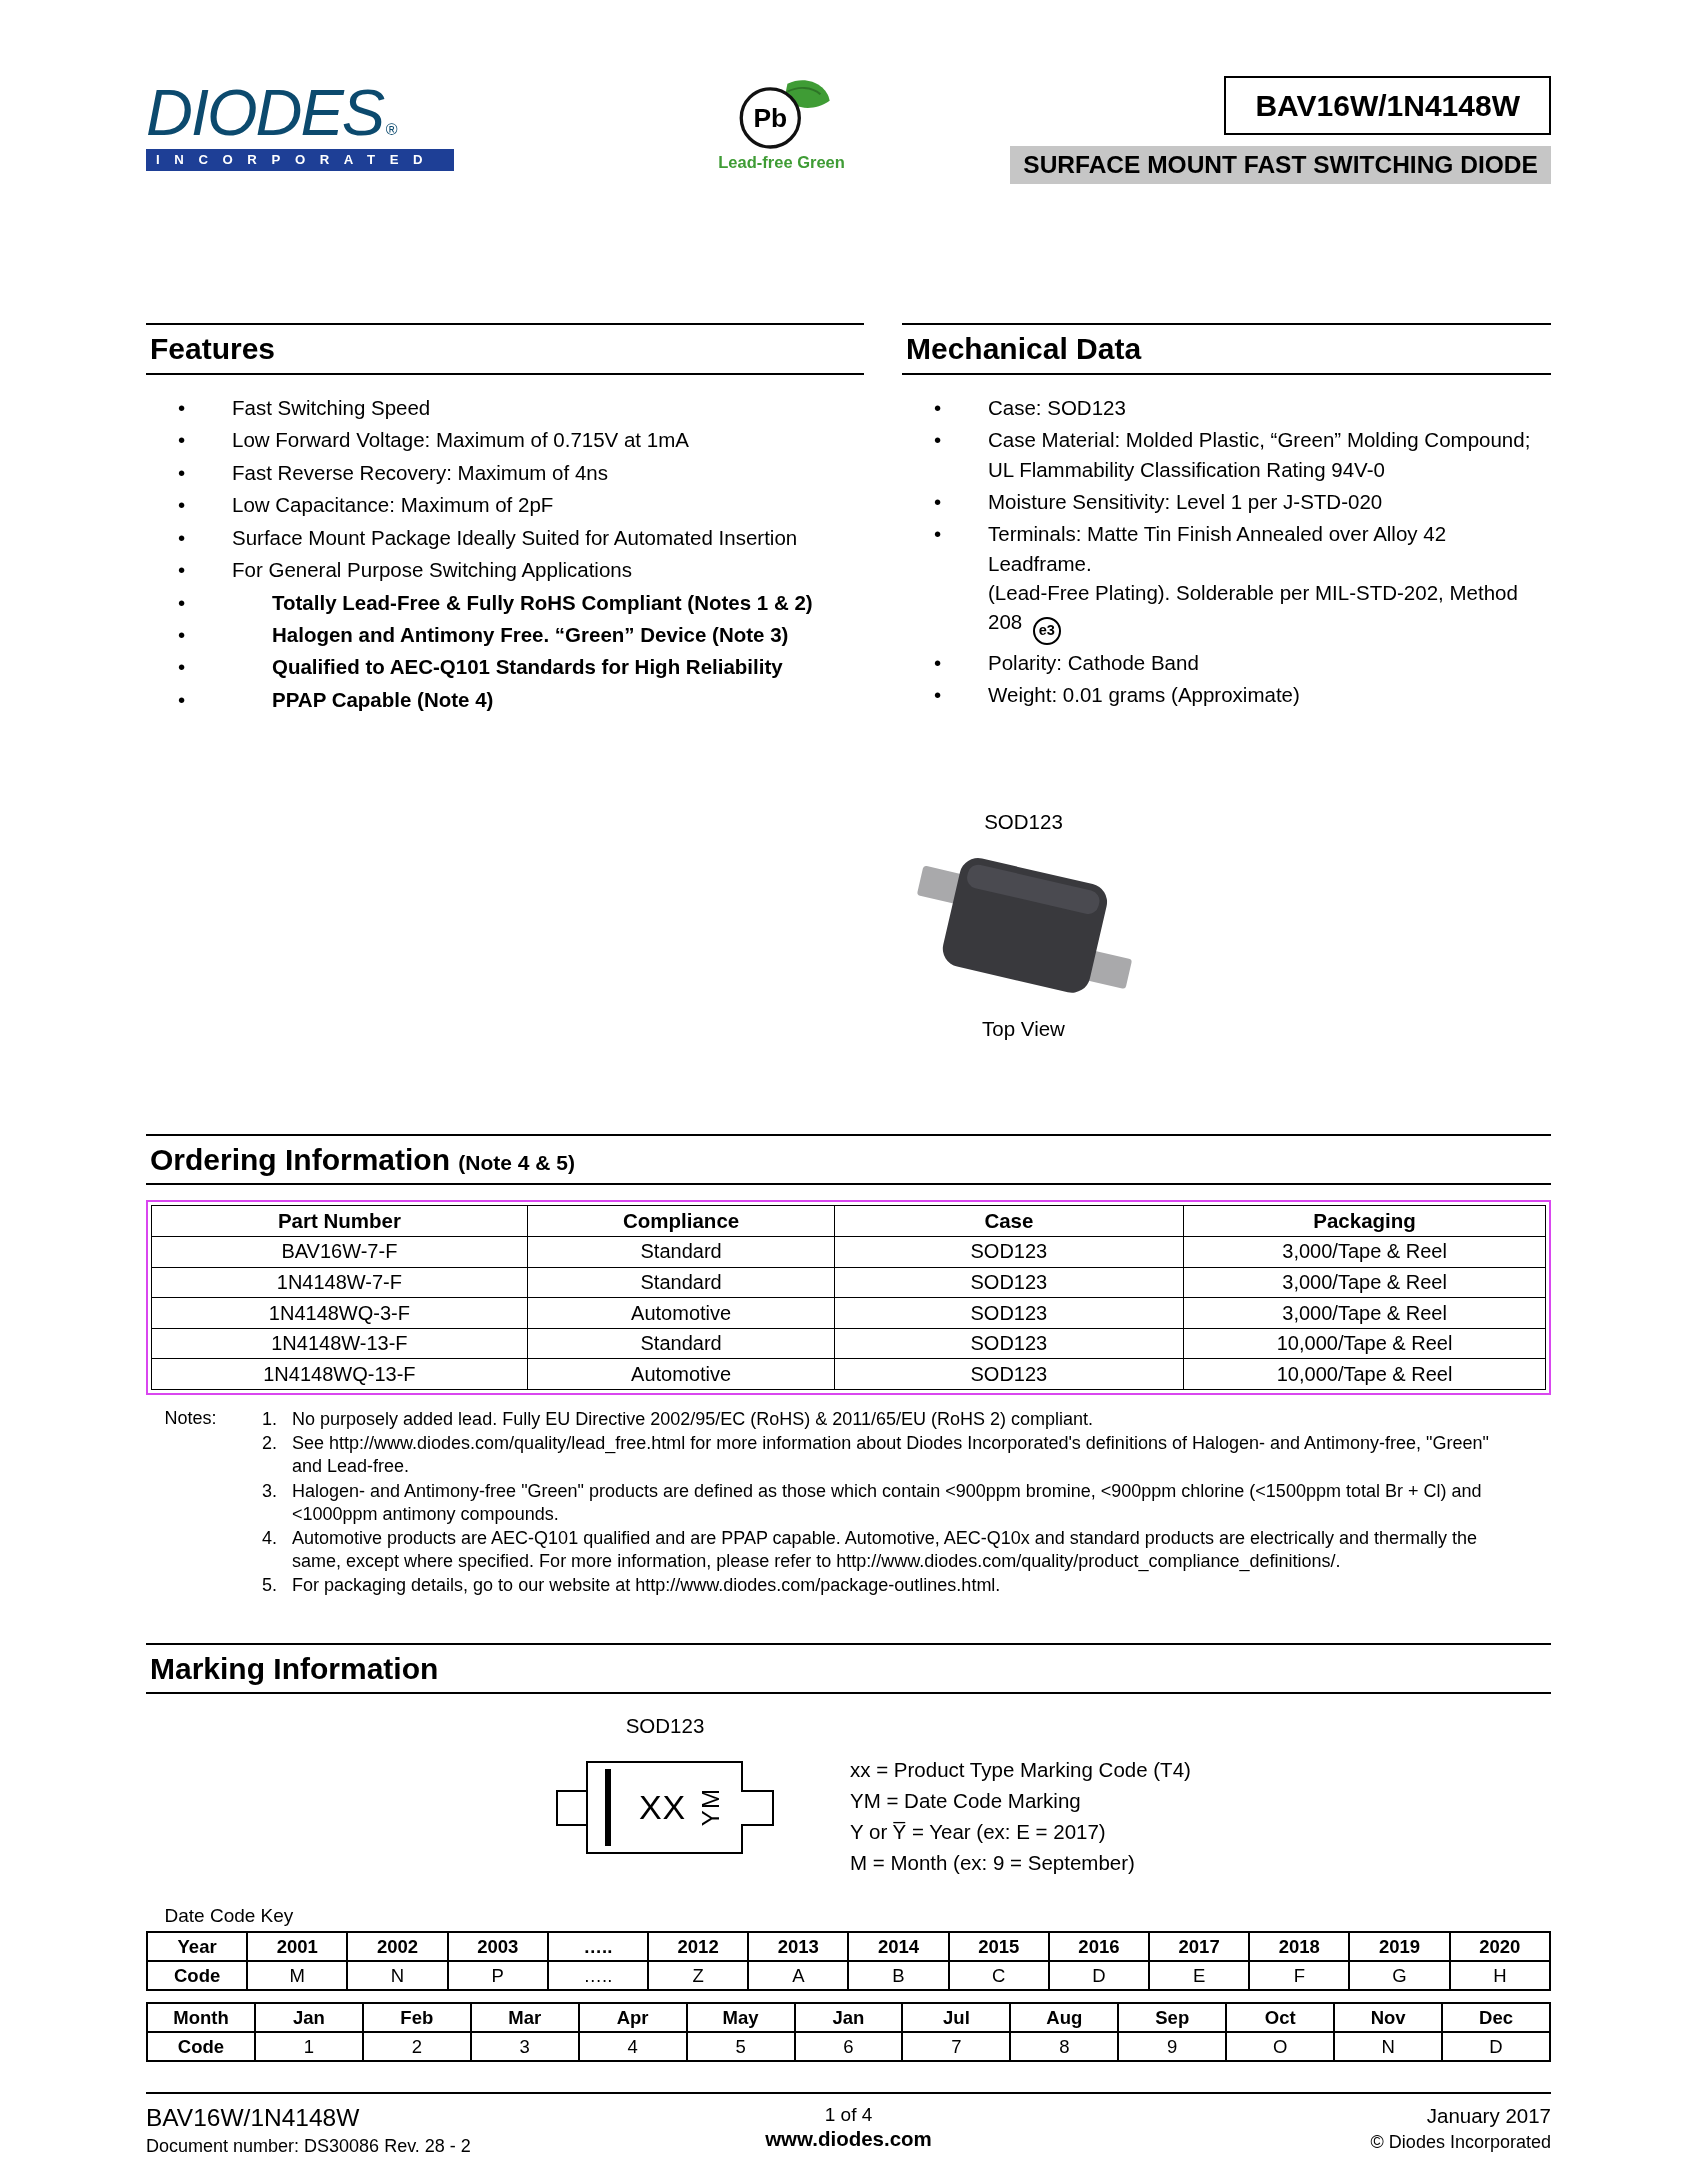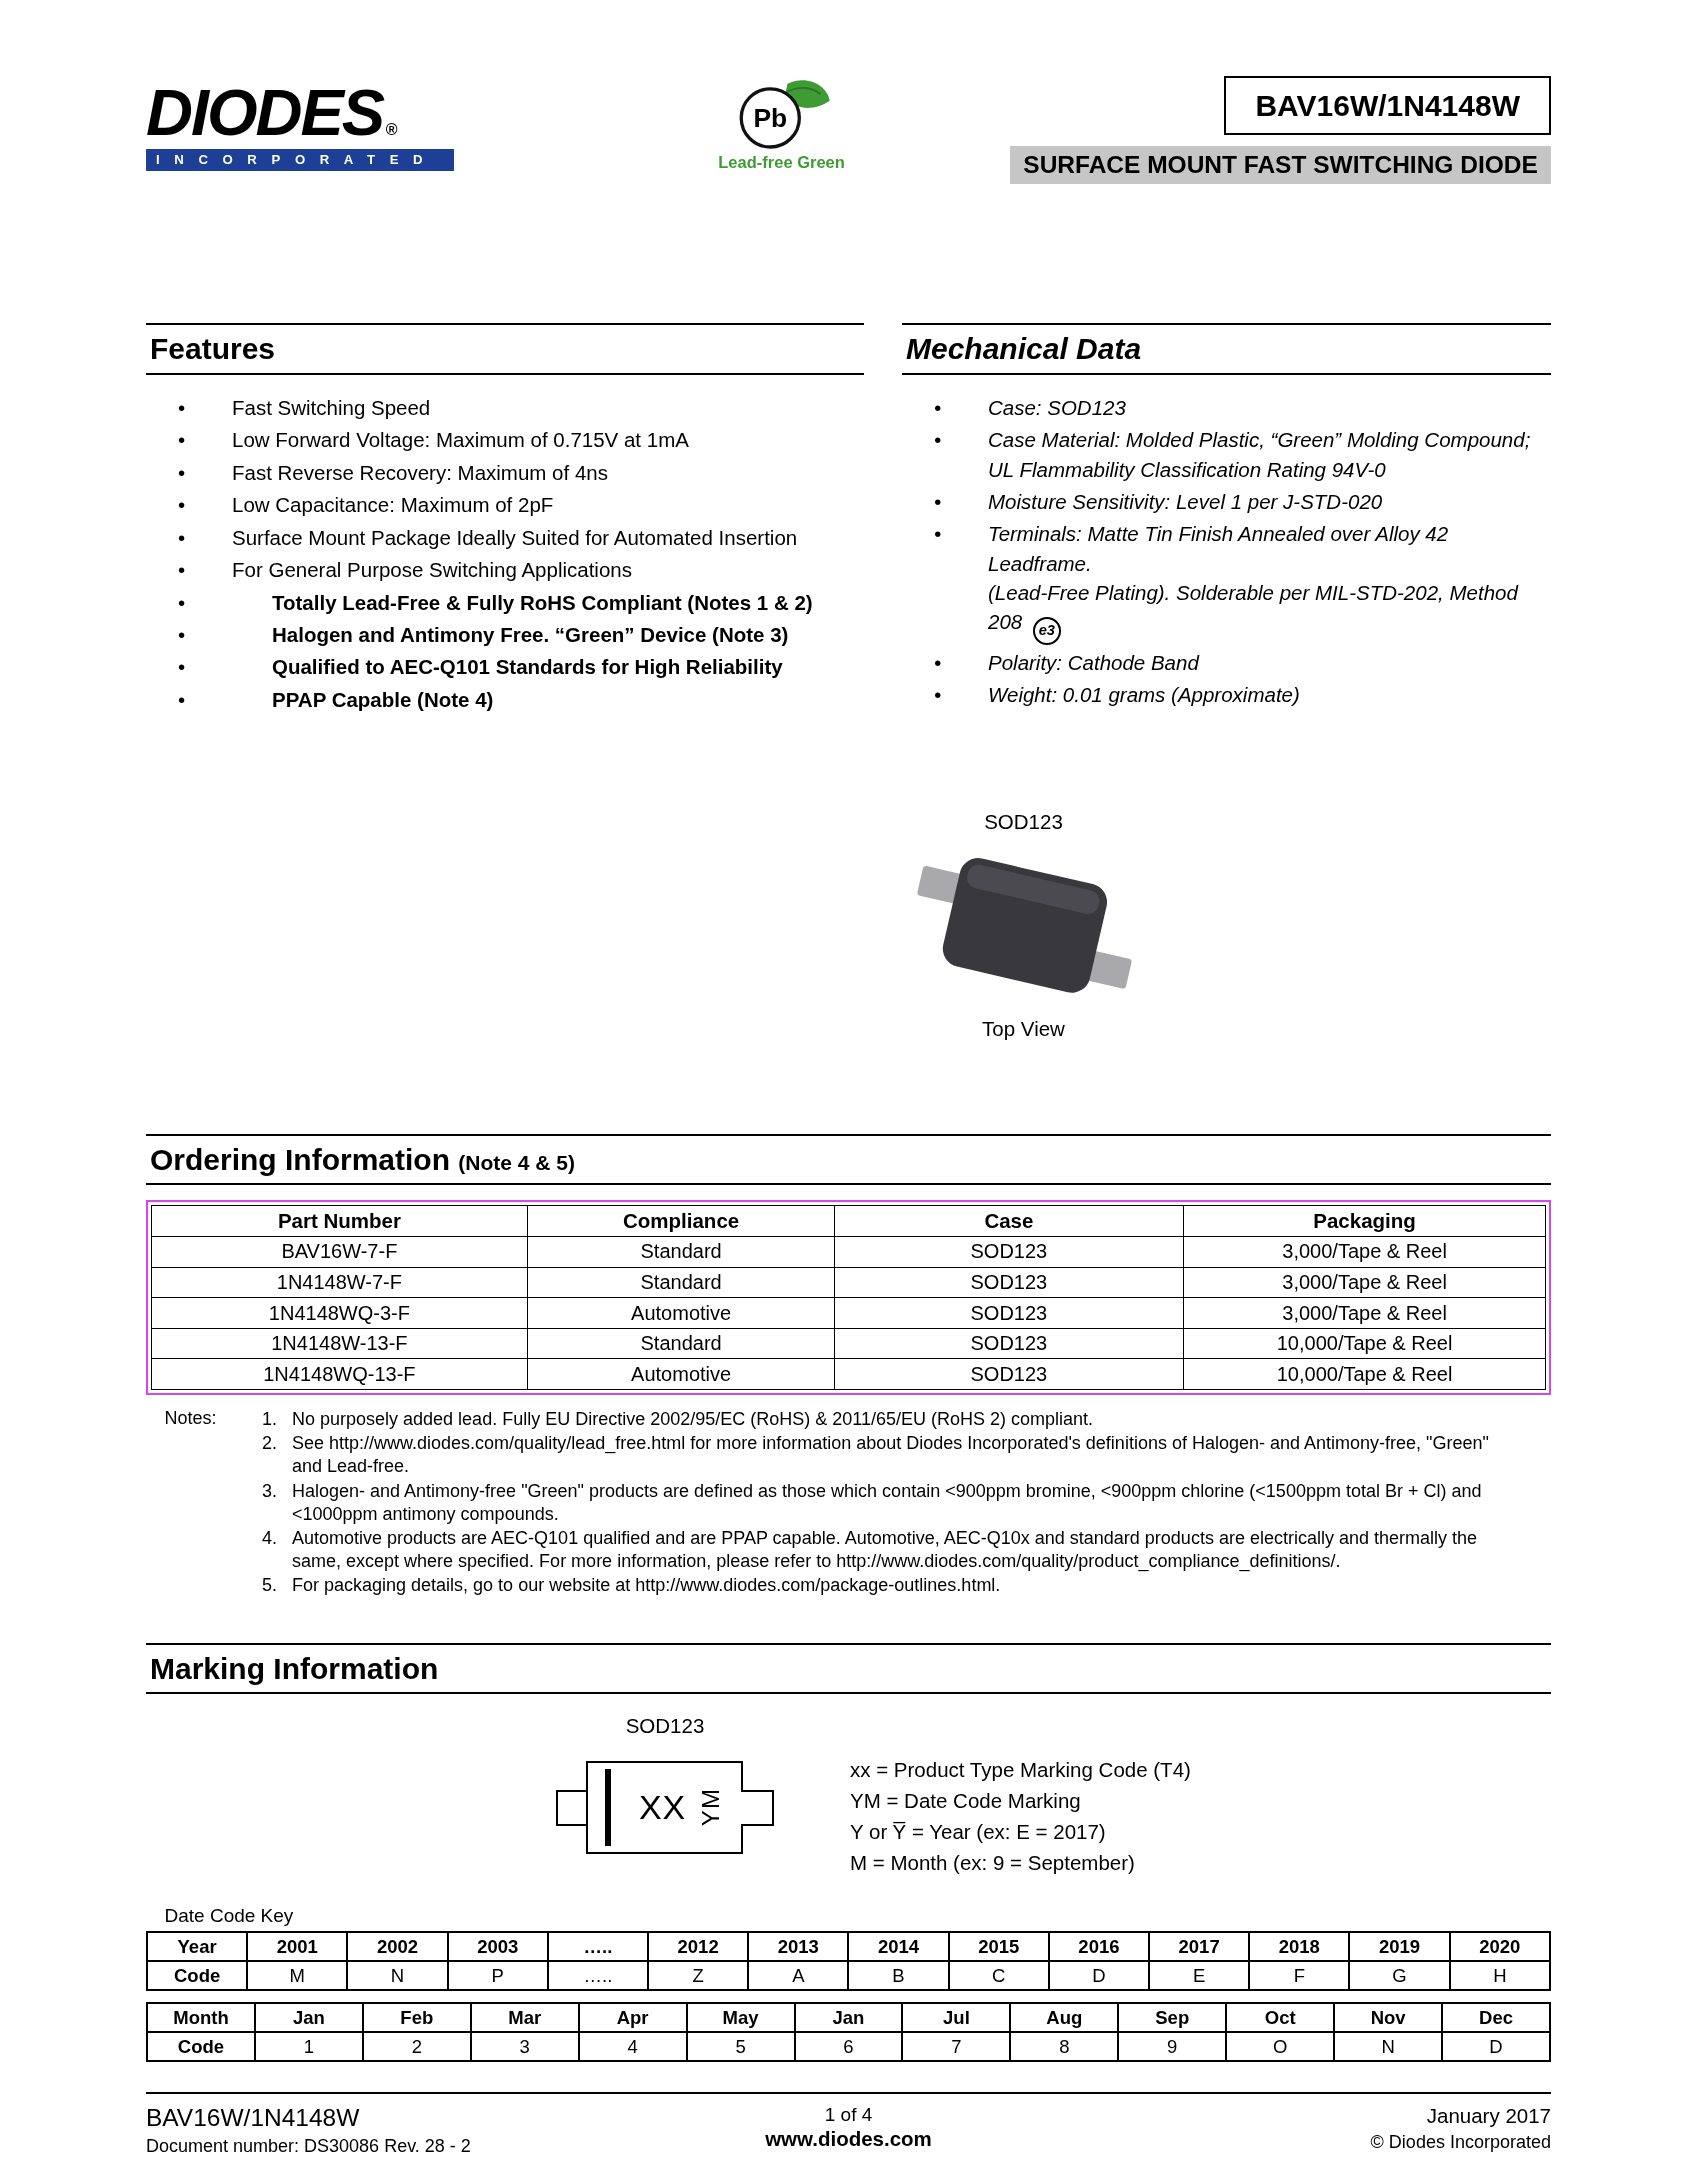--- a/index.html
+++ b/index.html
@@ -4,33 +4,33 @@
 <title>BAV16W/1N4148W Datasheet</title>
 <style>
   * { margin:0; padding:0; box-sizing:border-box; }
   html,body { width:1687px; height:2183px; }
   body { background:#ffffff; color:#000; font-family:"Liberation Sans", sans-serif; position:relative; overflow:hidden; }
   .page { position:absolute; inset:0; padding:76px 136px 0 146px; }
 
   
   .header { display:flex; justify-content:space-between; align-items:flex-start; }
   .logo { margin-top:4px; }
-  .logo-name { font-size:65px; font-weight:bold; font-style:italic; color:#000000; letter-spacing:-2px; line-height:1; white-space:nowrap; }
+  .logo-name { font-size:65px; font-weight:normal; font-style:italic; color:#0c4a6e; letter-spacing:-2px; line-height:1; white-space:nowrap; }
   .logo-name .reg { font-size:16px; font-style:normal; letter-spacing:0; margin-left:2.6px; }
   .logo-sub { margin-top:4px; background:#1e3f96; color:#fff; font-size:13.2px; font-weight:bold; letter-spacing:14.6px; padding:3.3px 0 3.3px 10px; width:308px; white-space:nowrap; overflow:hidden; }
   .pbfree { margin-top:1.3px; margin-left:99px; display:flex; flex-direction:column; align-items:center; }
   .pb-label { color:#3f9c35; font-weight:bold; font-size:16.5px; margin-top:1.3px; }
   .title-col { display:flex; flex-direction:column; align-items:flex-end; }
   .part-box { border:2.6px solid #000; font-size:30px; font-weight:bold; padding:10.6px 29px; }
   .subtitle { margin-top:10.6px; background:#c6c6c6; font-size:24.5px; font-weight:bold; padding:5.3px 13.2px; white-space:nowrap; }
 
   
   .cols { display:flex; gap:38px; margin-top:139px; }
   .col-left { flex:0 0 718px; }
-  .col-right { flex:1;font-style:italic; }
+  .col-right { flex:1; }
   .sec { border-top:2.6px solid #000; padding-top:5.3px; }
   .sec h2 { font-size:30px; border-bottom:2.6px solid #000; padding:1.3px 0 6.6px 4px; }
   .hnote { font-size:21px; }
 
   .blist { margin-top:18.5px; padding-left:32px; }
   .bitem { display:flex; font-size:20.5px; line-height:1.42; margin-bottom:3.3px; }
   .bitem .bullet { flex:0 0 54px; }
   .bitem .btext { flex:1; white-space:pre-line; padding-right:4px; }
   .bitem.b .btext { font-weight:bold;margin-left:40px; }
   .e3 { display:inline-flex; align-items:center; justify-content:center; width:28px; height:28px; border:2px solid #000; border-radius:50%; font-size:14.6px; font-weight:bold; margin-left:10.6px; vertical-align:-6.6px; }

